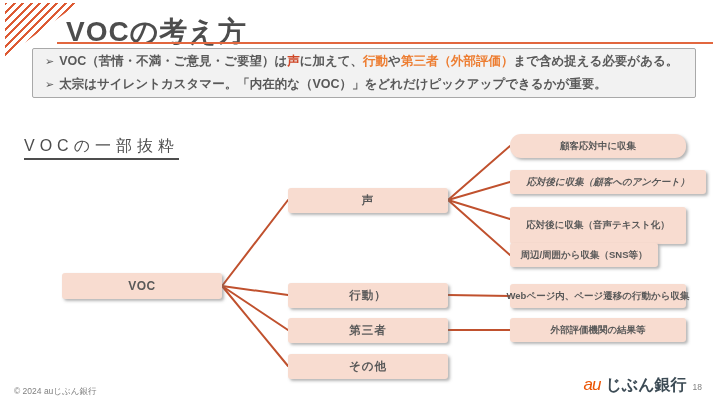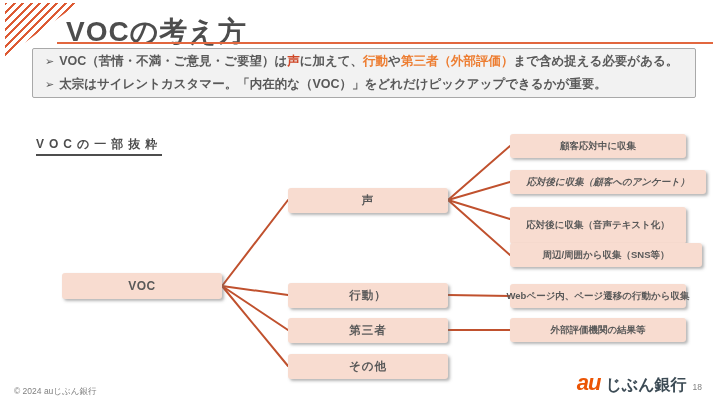--- a/index.html
+++ b/index.html
@@ -20,36 +20,36 @@
 
   .summary-box{position:absolute;left:32px;top:48px;width:664px;height:50px;
     background:#f2f2f2;border:1.5px solid #a9a9a9;border-radius:2px;
     display:flex;flex-direction:column;justify-content:center;padding:2px 12px;gap:1px;}
   .bullet-line{font-size:12.5px;font-weight:bold;color:var(--text);line-height:1.7;white-space:nowrap;}
   .bullet-marker{margin-right:5px;font-size:11px;}
   .seg.red{color:var(--red);}
   .seg.orange{color:var(--accent);}
   .seg.default{color:var(--text);}
 
-  .diagram-heading{position:absolute;left:36px;top:136px;font-size:12px;font-weight:bold;
+  .diagram-heading{position:absolute;left:24px;top:136px;font-size:16px;font-weight:normal;
     color:var(--title);letter-spacing:5px;border-bottom:2px solid var(--title);
     padding-bottom:1px;white-space:nowrap;}
 
   .connectors{position:absolute;left:0;top:0;width:720px;height:405px;}
 
   .dbox{position:absolute;display:flex;align-items:center;justify-content:center;
     background:var(--boxfill);border-radius:3px;box-shadow:2px 2px 3px rgba(110,110,110,.5);
     font-weight:bold;color:var(--text);white-space:nowrap;}
   .dbox.root{font-size:12px;letter-spacing:.5px;}
   .dbox.cat{font-size:11.5px;letter-spacing:1px;}
   .dbox.leaf{font-size:9.5px;}
 
   .copyright{position:absolute;left:14px;top:386px;font-size:8.5px;color:#808080;}
   .footer-logo{position:absolute;right:18px;bottom:9px;display:flex;align-items:baseline;}
-  .au-mark{color:var(--au);font-size:22px;font-weight:bold;font-style:italic;
+  .au-mark{color:var(--au);font-size:17px;font-weight:normal;font-style:italic;
     letter-spacing:-1px;line-height:1;}
   .bank-name{color:var(--bank);font-size:16px;font-weight:bold;margin-left:5px;}
   .page-number{color:#808080;font-size:8.5px;margin-left:6px;}
 </style>
 </head>
 <body>
 
 <div class="slide">
 
   <div class="stripes"></div>
@@ -78,24 +78,24 @@
       <line x1="448" y1="330" x2="510" y2="330"></line>
     </g>
   </svg>
 
   <div id="diagramBoxes">
       <div class="dbox root" style="left: 62px; top: 273px; width: 160px; height: 26px;">VOC</div>
       <div class="dbox cat" style="left: 288px; top: 188px; width: 160px; height: 25px;">声</div>
       <div class="dbox cat" style="left: 288px; top: 283px; width: 160px; height: 25px;">行動）</div>
       <div class="dbox cat" style="left: 288px; top: 318px; width: 160px; height: 25px;">第三者</div>
       <div class="dbox cat" style="left: 288px; top: 354px; width: 160px; height: 25px;">その他</div>
-      <div class="dbox leaf" style="left: 510px; top: 134px; width: 176px; height: 24px;">顧客応対中に収集</div>
+      <div class="dbox leaf" style="left: 510px; top: 134px; width: 176px; height: 24px; border-radius: 11px;">顧客応対中に収集</div>
       <div class="dbox leaf" style="left: 510px; top: 170px; width: 196px; height: 24px; font-style: italic;">応対後に収集（顧客へのアンケート）</div>
       <div class="dbox leaf" style="left: 510px; top: 207px; width: 176px; height: 37px;">応対後に収集（音声テキスト化）</div>
-      <div class="dbox leaf" style="left: 510px; top: 243px; width: 192px; height: 24px;">周辺/周囲から収集（SNS等）</div>
+      <div class="dbox leaf" style="left: 510px; top: 243px; width: 148px; height: 24px;">周辺/周囲から収集（SNS等）</div>
       <div class="dbox leaf" style="left: 510px; top: 284px; width: 176px; height: 24px;">Webページ内、ページ遷移の行動から収集</div>
       <div class="dbox leaf" style="left: 510px; top: 318px; width: 176px; height: 24px;">外部評価機関の結果等</div>
     </div>
 
   <div class="copyright">© 2024 auじぶん銀行</div>
 
   <div class="footer-logo">
     <span class="au-mark">au</span>
     <span class="bank-name">じぶん銀行</span>
     <span class="page-number">18</span>

